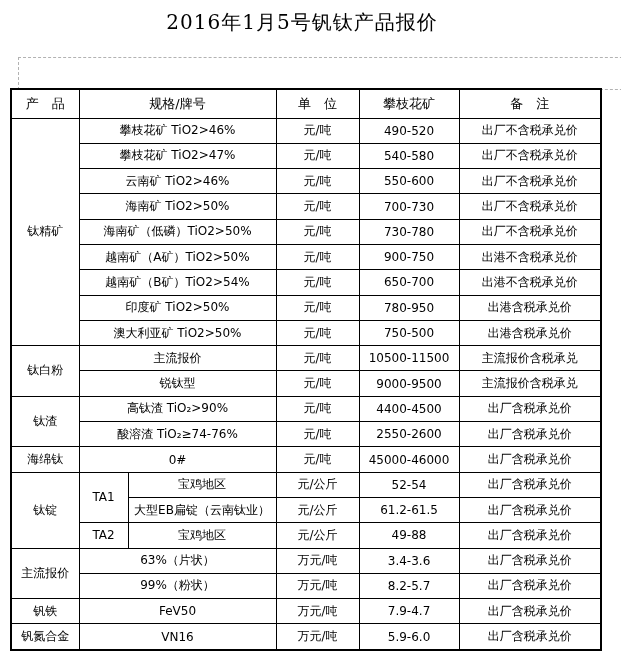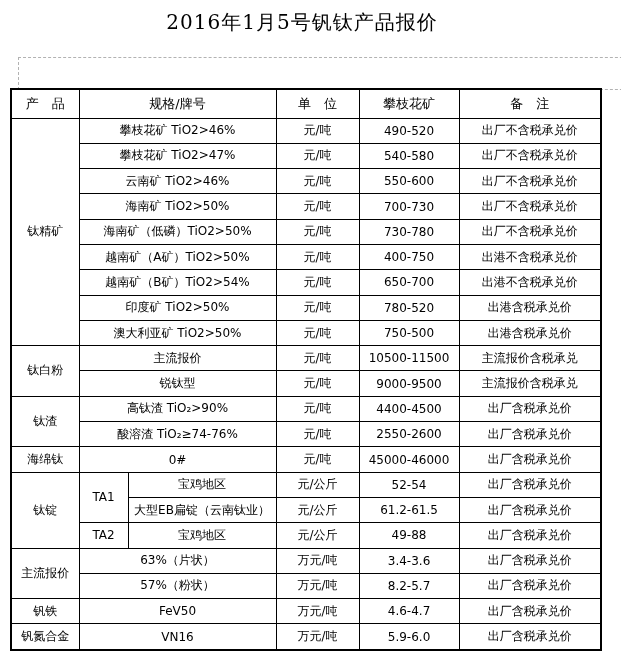--- a/index.html
+++ b/index.html
@@ -103,33 +103,33 @@
     </tr>
     <tr>
       <td colspan="2">海南矿（低磷）TiO2&gt;50%</td>
       <td>元/吨</td>
       <td>730-780</td>
       <td>出厂不含税承兑价</td>
     </tr>
     <tr>
       <td colspan="2">越南矿（A矿）TiO2&gt;50%</td>
       <td>元/吨</td>
-      <td>400-750</td>
+      <td>900-750</td>
       <td>出港不含税承兑价</td>
     </tr>
     <tr>
       <td colspan="2">越南矿（B矿）TiO2&gt;54%</td>
       <td>元/吨</td>
       <td>650-700</td>
       <td>出港不含税承兑价</td>
     </tr>
     <tr>
       <td colspan="2">印度矿 TiO2&gt;50%</td>
       <td>元/吨</td>
-      <td>780-520</td>
+      <td>780-950</td>
       <td>出港含税承兑价</td>
     </tr>
     <tr>
       <td colspan="2">澳大利亚矿 TiO2&gt;50%</td>
       <td>元/吨</td>
       <td>750-500</td>
       <td>出港含税承兑价</td>
     </tr>
 
     <tr>
@@ -191,31 +191,31 @@
     </tr>
 
     <tr>
       <td rowspan="2">主流报价</td>
       <td colspan="2">63%（片状）</td>
       <td>万元/吨</td>
       <td>3.4-3.6</td>
       <td>出厂含税承兑价</td>
     </tr>
     <tr>
-      <td colspan="2">57%（粉状）</td>
+      <td colspan="2">99%（粉状）</td>
       <td>万元/吨</td>
       <td>8.2-5.7</td>
       <td>出厂含税承兑价</td>
     </tr>
 
     <tr>
       <td>钒铁</td>
       <td colspan="2">FeV50</td>
       <td>万元/吨</td>
-      <td>4.6-4.7</td>
+      <td>7.9-4.7</td>
       <td>出厂含税承兑价</td>
     </tr>
     <tr>
       <td>钒氮合金</td>
       <td colspan="2">VN16</td>
       <td>万元/吨</td>
       <td>5.9-6.0</td>
       <td>出厂含税承兑价</td>
     </tr>
   </tbody>

